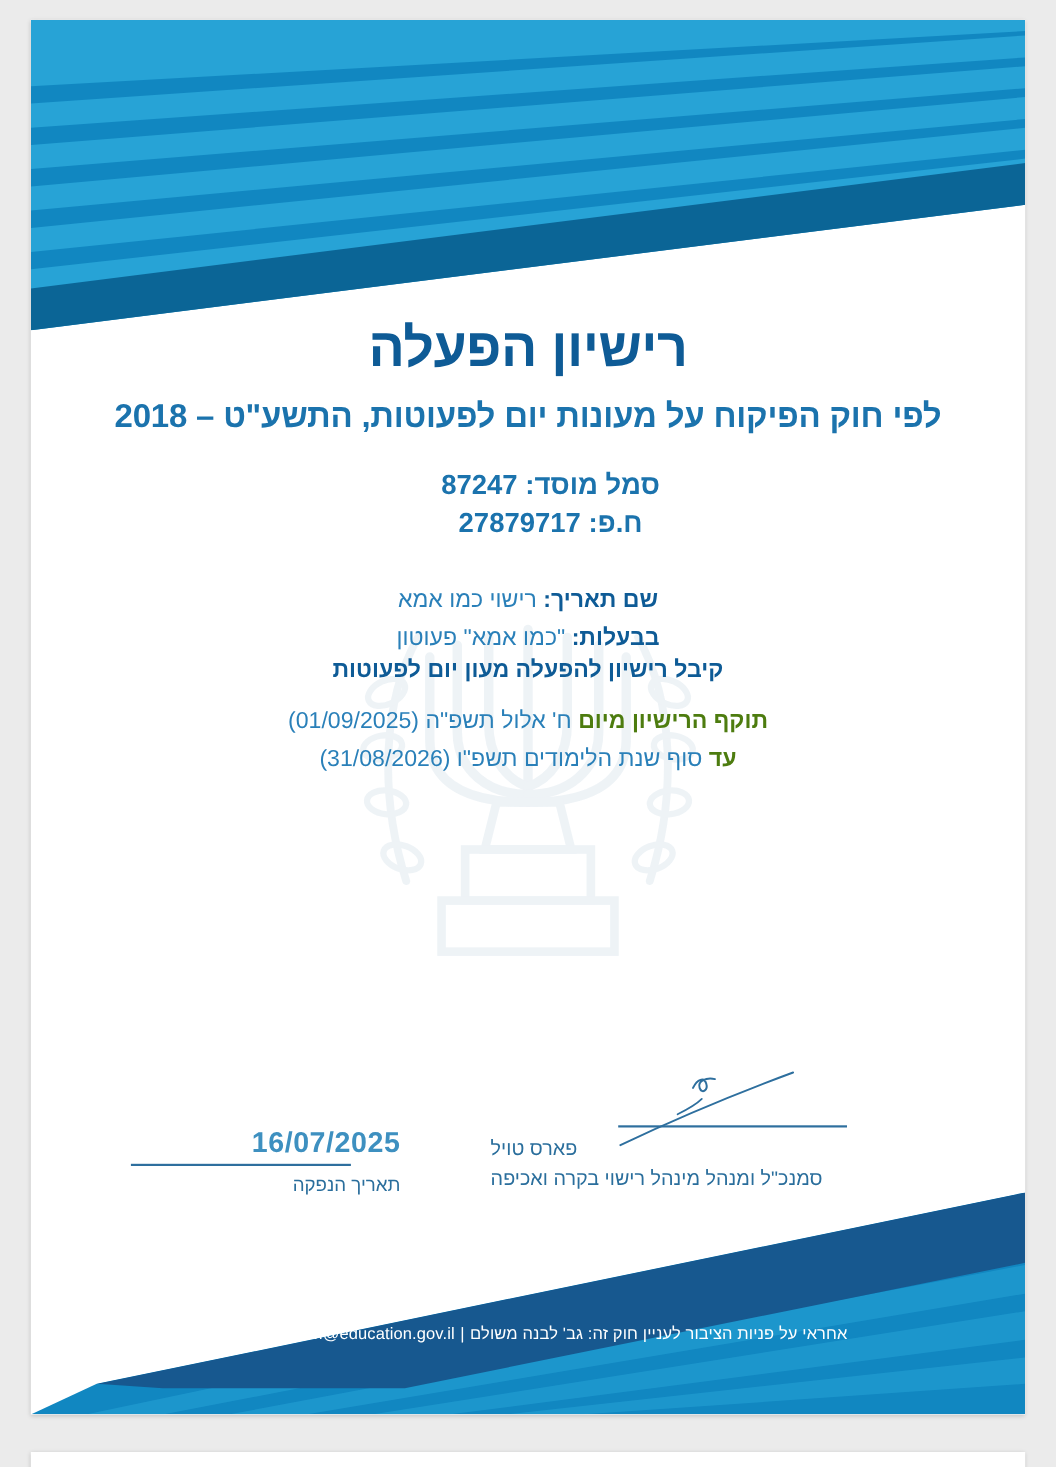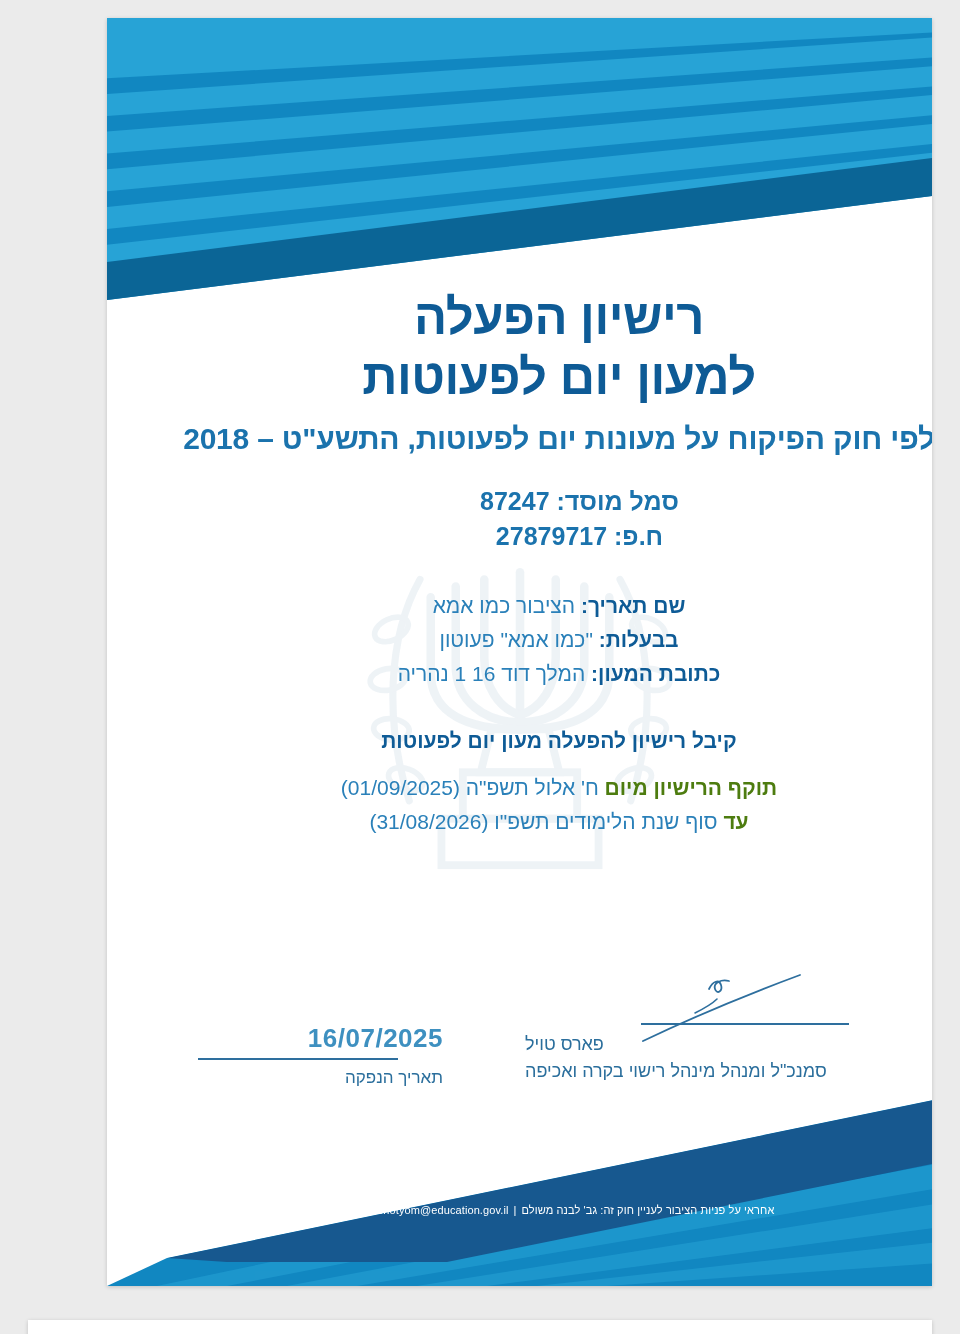--- a/index.html
+++ b/index.html
@@ -16,21 +16,21 @@
     position: relative;
     width: 960px;
     height: 1334px;
     background: #ebebeb;
     padding: 18px 28px 0 28px;
   }
 
   
   .page {
     position: relative;
-    width: 825px;
+    width: 904px;
     height: 1268px;
     background: #ffffff;
     box-shadow: 0 1px 4px rgba(0,0,0,.18);
     overflow: hidden;
   }
 
   
   .page-next {
     position: absolute;
     left: 28px;
@@ -117,21 +117,20 @@
     margin-top: 34px;
     font-size: 21px;
     line-height: 1.62;
     color: #1b73ad;
   }
   .details .row { display: block; }
   .details .lbl { font-weight: bold; color: #0e5b96; }
   .details .val { font-weight: normal; color: #2a80b9; }
 
   .grant {
-    margin-top: 38px;
     font-size: 21px;
     font-weight: bold;
     color: #0e5b96;
   }
 
   .validity {
     margin-top: 18px;
     font-size: 21px;
     line-height: 1.62;
     color: #1b73ad;
@@ -202,21 +201,21 @@
   }
   .footer svg { display: block; width: 904px; height: 210px; }
 
   .footer-text {
     position: absolute;
     left: 0;
     top: 128px;
     width: 904px;
     text-align: center;
     color: #ffffff;
-    font-size: 11px;
+    font-size: 15px;
     letter-spacing: .1px;
     z-index: 5;
     white-space: nowrap;
   }
   .footer-text .sep { padding: 0 5px; }
   .footer-email { direction: ltr; unicode-bidi: embed; }
 </style>
 </head>
 <body>
 
@@ -323,48 +322,43 @@
           <ellipse cx="82" cy="62" rx="5" ry="3" transform="rotate(-6 82 62)"></ellipse>
           <ellipse cx="78" cy="76" rx="5" ry="3" transform="rotate(-20 78 76)"></ellipse>
         </g>
       </svg>
     </div>
 
     <div class="body-area">
 
       <div class="title">
         <span>רישיון הפעלה</span>
-        <span class="l2">למעון יום לפעוטות</span>
       </div>
 
       <div class="subtitle">לפי חוק הפיקוח על מעונות יום לפעוטות, התשע"ט – 2018</div>
 
       <div class="ids">
         <div>
           <span>סמל מוסד:</span>
           <span class="num">87247</span>
         </div>
         <div>
           <span>ח.פ:</span>
           <span class="num">27879717</span>
         </div>
       </div>
 
       <div class="details">
         <div class="row">
           <span class="lbl">שם תאריך:</span>
-          <span class="val">הציבור כמו אמא</span>
+          <span class="val">רישוי כמו אמא</span>
         </div>
         <div class="row">
           <span class="lbl">בבעלות:</span>
           <span class="val">"כמו אמא" פעוטון</span>
-        </div>
-        <div class="row">
-          <span class="lbl">כתובת המעון:</span>
-          <span class="val">המלך דוד 16 1 נהריה</span>
         </div>
       </div>
 
       <div class="grant">קיבל רישיון להפעלה מעון יום לפעוטות</div>
 
       <div class="validity">
         <div class="row">
           <span class="lbl">תוקף הרישיון מיום</span>
           <span class="val">ח' אלול תשפ"ה (01/09/2025)</span>
         </div>

